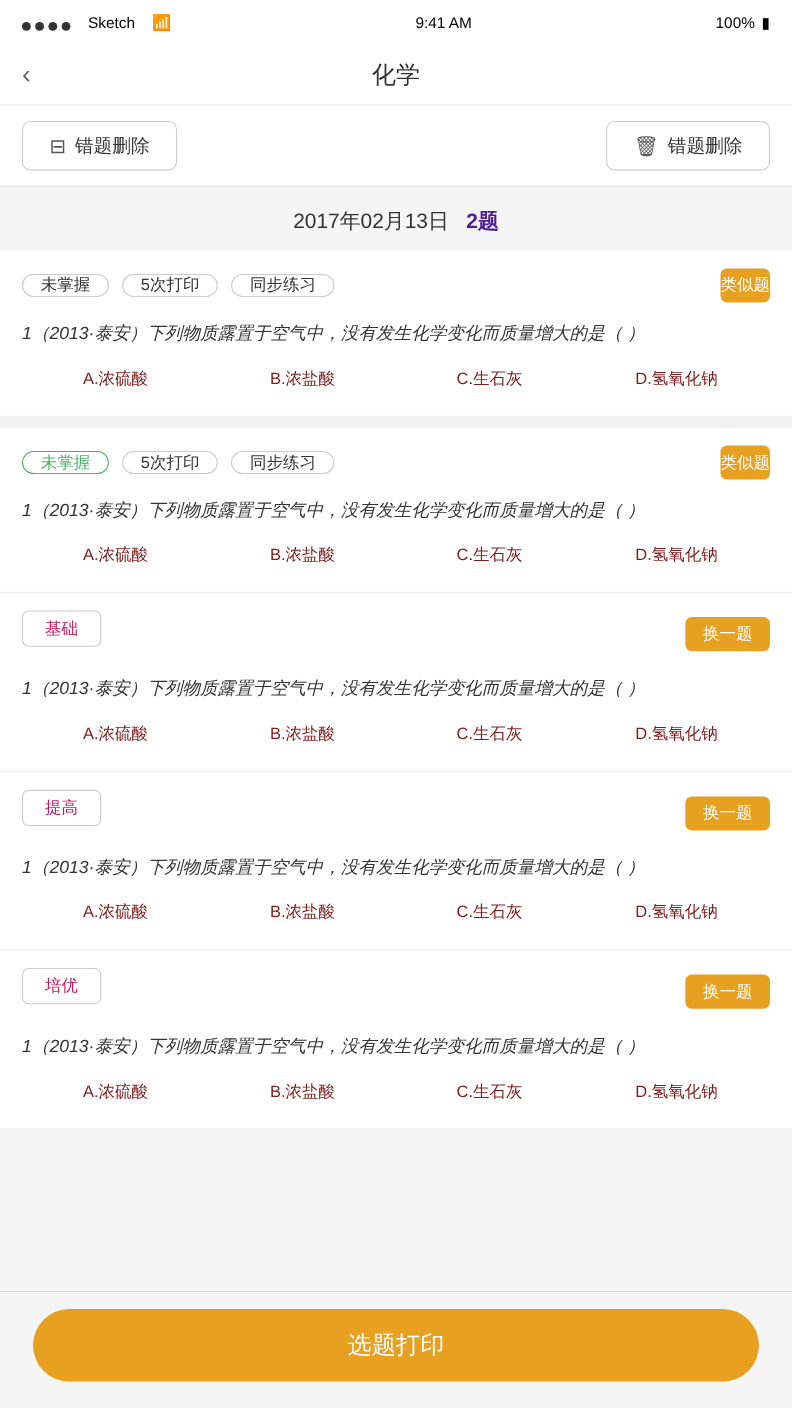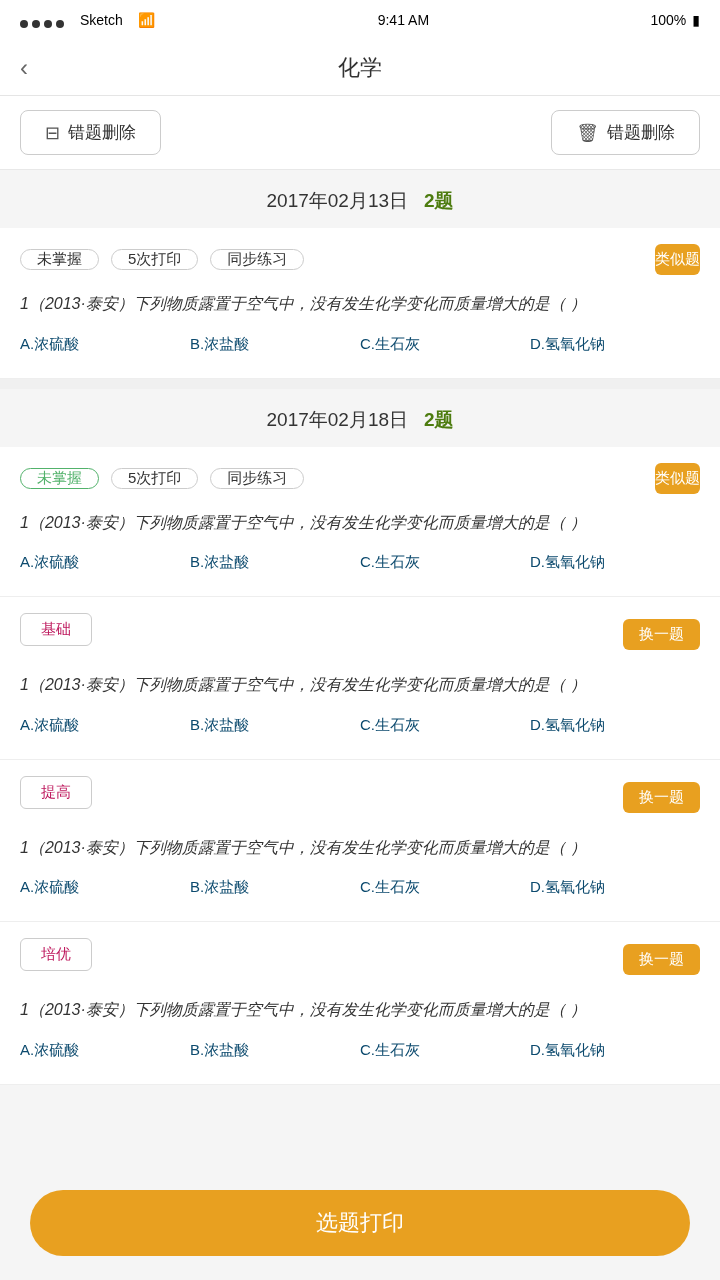--- a/index.html
+++ b/index.html
@@ -82,21 +82,21 @@
 
     
     .date-header {
       text-align: center;
       padding: 18px 0 14px;
       font-size: 19px;
       color: #333;
       background: #f5f5f5;
     }
     .date-header .count {
-      color: #4d7c0f;
+      color: #4c1d95;
       font-weight: 600;
     }
 
     
     .question-card {
       background: #fff;
       margin: 0;
       padding: 16px 20px 20px;
       border-bottom: 1px solid #eee;
     }
@@ -161,22 +161,23 @@
       line-height: 1.6;
       margin-bottom: 14px;
       font-style: italic;
     }
 
     
     .options-row {
       display: flex;
       gap: 0;
       font-size: 15px;
-      color: #0c4a6e;
+      color: #7f1d1d;
       flex-wrap: wrap;
+      text-align: center;
     }
     .option {
       flex: 1;
       min-width: 25%;
       padding: 4px 0;
     }
 
     
     .section-divider {
       height: 10px;
@@ -260,25 +261,20 @@
     <div class="options-row">
       <span class="option">A.浓硫酸</span>
       <span class="option">B.浓盐酸</span>
       <span class="option">C.生石灰</span>
       <span class="option">D.氢氧化钠</span>
     </div>
   </div>
 
   <div class="section-divider"></div>
 
-  <div class="date-header">
-    <span>2017年02月18日</span>
-    &nbsp;
-    <span class="count">2题</span>
-  </div>
 
   <div class="question-card">
     <div class="tag-row">
       <button class="tag-btn active-green">未掌握</button>
       <button class="tag-btn">5次打印</button>
       <button class="tag-btn">同步练习</button>
       <button class="similar-btn">类似题</button>
     </div>
     <div class="question-text">1（2013·泰安）下列物质露置于空气中，没有发生化学变化而质量增大的是（  ）</div>
     <div class="options-row">

